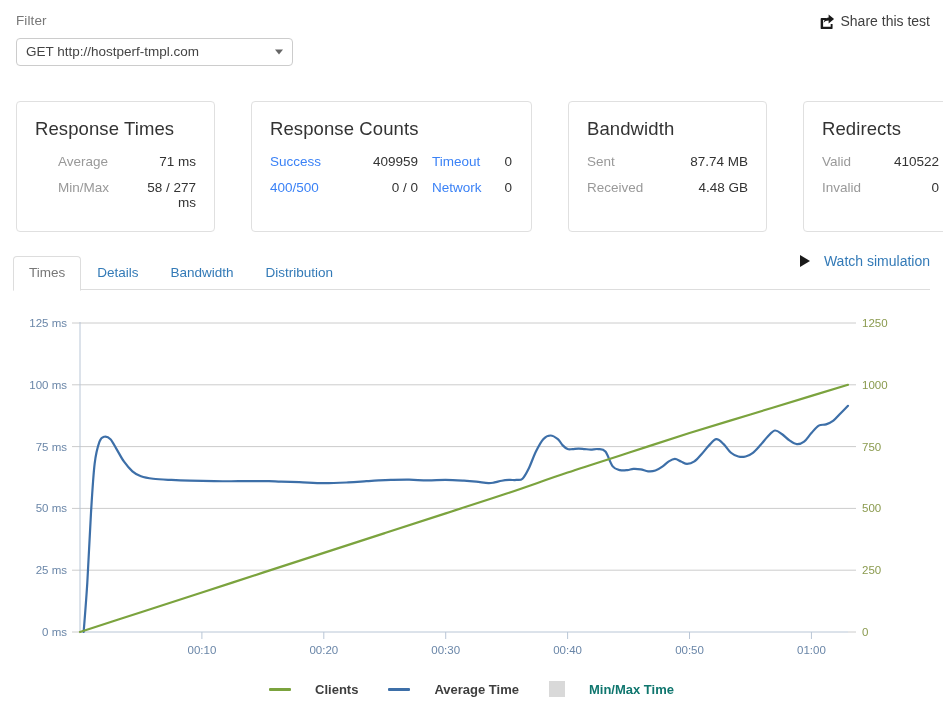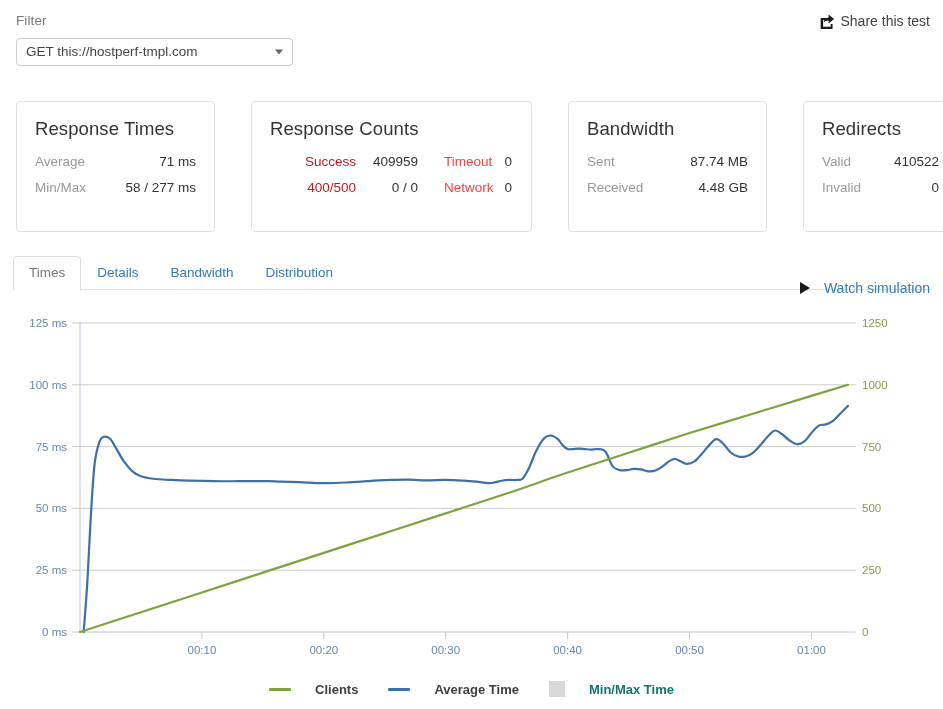--- a/index.html
+++ b/index.html
@@ -67,31 +67,31 @@
     letter-spacing: .1px;
   }
   .row {
     display: flex; align-items: baseline;
     font-size: 13.5px; margin-bottom: 11px;
   }
   .row .k { color: #999; }
   .row .v { color: #333; text-align: right; }
 
   
-  .card.c1 .row .k { width: 85px; }
+  .card.c1 .row .k { width: 85px; margin-left: 23px; }
   .card.c1 .row .v { width: 78px; text-align: right; }
   .card.c3 .row .k { width: 88px; }
   .card.c3 .row .v { width: 75px; }
   .card.c4 .row .k { width: 60px; }
   .card.c4 .row .v { width: 58px; }
 
   
-  .card.c2 .row .k1 { width: 86px; color: #b91c1c; text-align: right; }
+  .card.c2 .row .k1 { width: 86px; color: #3b82f6; }
   .card.c2 .row .v1 { width: 62px; color: #333; text-align: right; }
-  .card.c2 .row .k2 { width: 82px; color: #ef4444; padding-left: 26px; }
+  .card.c2 .row .k2 { width: 82px; color: #3b82f6; padding-left: 14px; }
   .card.c2 .row .v2 { width: 12px; color: #333; text-align: right; }
 
   
   .tabbar {
     position: absolute; left: 13px; top: 256px;
     width: 917px; height: 34px;
     border-bottom: 1px solid #ddd;
     display: flex; align-items: flex-start;
   }
   .tab {
@@ -105,21 +105,21 @@
   }
   .tab.active {
     color: #777; background: #fff;
     border-color: #ddd; border-bottom: 1px solid #fff;
     border-radius: 4px 4px 0 0;
   }
 
   .watch-link {
     position: absolute; right: 13px; top: 253px;
     display: flex; align-items: center; gap: 14px;
-    font-size: 14px; color: #337ab7; cursor: pointer; margin-top: 27px;
+    font-size: 14px; color: #337ab7; cursor: pointer;
   }
   .play-tri {
     width: 0; height: 0;
     border-top: 6px solid transparent;
     border-bottom: 6px solid transparent;
     border-left: 10px solid #1a1a1a;
   }
 
   
   .chart-wrap { position: absolute; left: 0; top: 300px; width: 943px; height: 360px; }
@@ -141,21 +141,21 @@
   .tick-right { font-size: 11.5px; fill: #8a9a4e; }
   .tick-bottom { font-size: 11.5px; fill: #6a86a8; }
 </style>
 </head>
 <body>
 
 <div class="page">
 
   <div class="filter-label">Filter</div>
   <div class="filter-select">
-    <span>GET this://hostperf-tmpl.com</span>
+    <span>GET http://hostperf-tmpl.com</span>
     <span class="filter-caret"></span>
   </div>
 
   <div class="share-link">
     <span class="share-icon">
       <svg width="15" height="15" viewBox="0 0 16 16">
         <path d="M1.6 4.2h5.2v2.1H3.3v7.4h8.1v-3h2v4.5c0 .5-.4.9-.9.9H1.6c-.5 0-.9-.4-.9-.9V5.1c0-.5.4-.9.9-.9z" fill="#1a1a1a"></path>
         <path d="M9.2.5v3.1C6 3.9 4.3 6 3.9 9.4c1.2-1.6 2.8-2.4 5.3-2.4v3.1L15 5.4 9.2.5z" fill="#1a1a1a"></path>
       </svg>
     </span>

